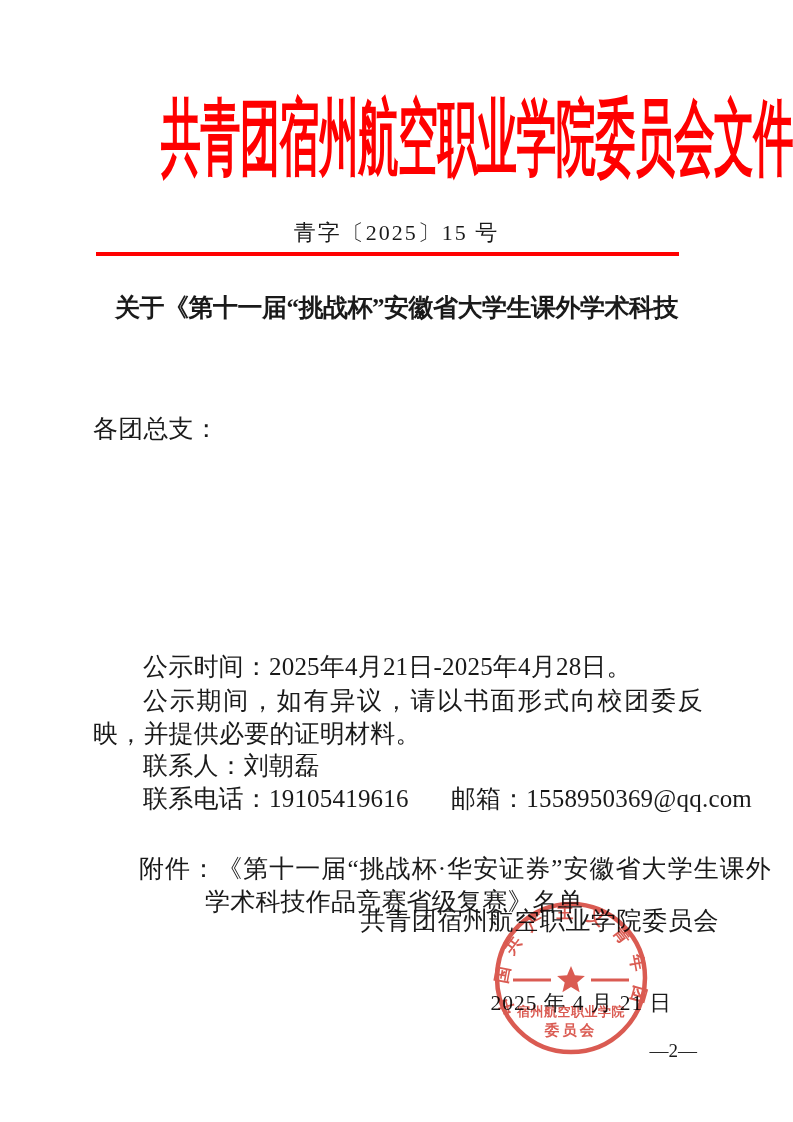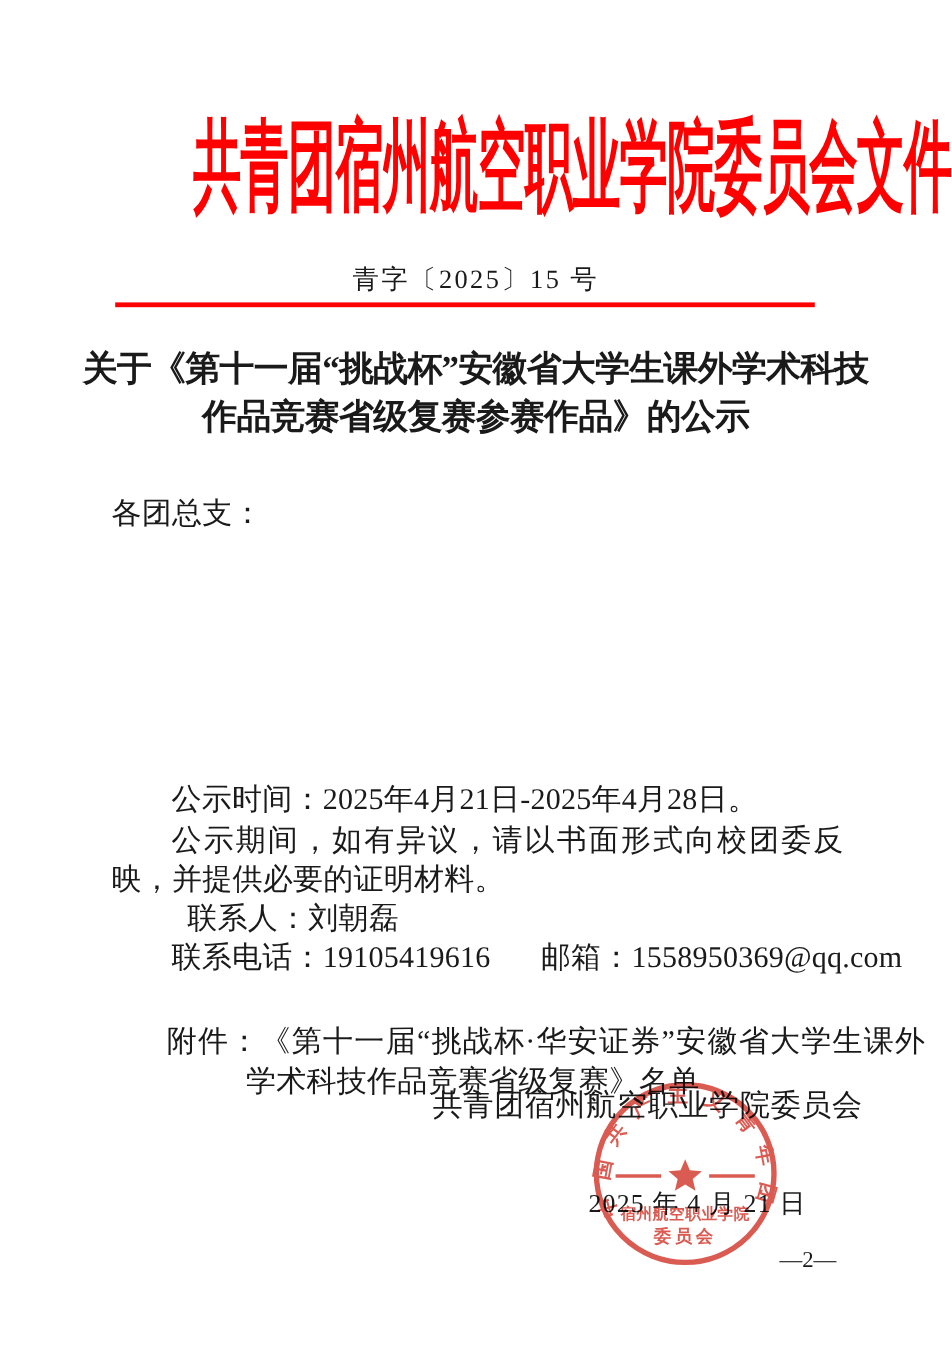--- a/index.html
+++ b/index.html
@@ -26,37 +26,37 @@
     text-align:center;font-size:22px;letter-spacing:2px;
   }
   .red-rule{
     position:absolute;top:252px;left:96px;width:583px;height:4px;
     background:#ff0000;
   }
 
   
   .doc-title{
     position:absolute;top:288px;left:0;width:793px;
-    text-align:center;font-weight:bold;font-size:29px;line-height:40px;
+    text-align:center;font-weight:bold;font-size:25px;line-height:40px;
     letter-spacing:-0.5px;
   }
 
   
   .bodytext{font-size:25px;line-height:33.6px;letter-spacing:0.2px;}
   .salutation{position:absolute;top:412px;left:93px;width:610px;}
   .para1{
     position:absolute;top:454px;left:93px;width:610px;
     text-indent:2em;text-align:justify;
   }
   .notice-time{position:absolute;top:650px;left:93px;width:610px;text-indent:2em;}
   .objection{
     position:absolute;top:684px;left:93px;width:610px;
     text-indent:2em;text-align:justify;line-height:33px;
   }
-  .contact-person{position:absolute;top:749px;left:106px;width:610px;text-indent:2em;}
+  .contact-person{position:absolute;top:749px;left:93px;width:610px;text-indent:2em;}
   .contact-phone-line{position:absolute;top:782px;left:93px;width:640px;text-indent:2em;white-space:nowrap;}
   .contact-email{margin-left:42px;}
   .attachment{
     position:absolute;top:852px;left:139px;width:566px;
     padding-left:66px;text-indent:-66px;line-height:33px;text-align:justify;
   }
 
   
   .signature{
     position:absolute;top:904px;right:74px;
@@ -93,21 +93,20 @@
   <div class="header-title-wrap">
     <span class="header-title">共青团宿州航空职业学院委员会文件</span>
   </div>
 
   <div class="doc-number">青字〔2025〕15 号</div>
 
   <div class="red-rule"></div>
 
   <div class="doc-title">
     <div>关于《第十一届“挑战杯”安徽省大学生课外学术科技</div>
-    <div>作品竞赛省级复赛参赛作品》的公示</div>
   </div>
 
   <div class="bodytext salutation">各团总支：</div>
 
 
   <div class="bodytext notice-time">公示时间：2025年4月21日-2025年4月28日。</div>
 
   <div class="bodytext objection">公示期间，如有异议，请以书面形式向校团委反映，并提供必要的证明材料。</div>
 
   <div class="bodytext contact-person">联系人：刘朝磊</div>

